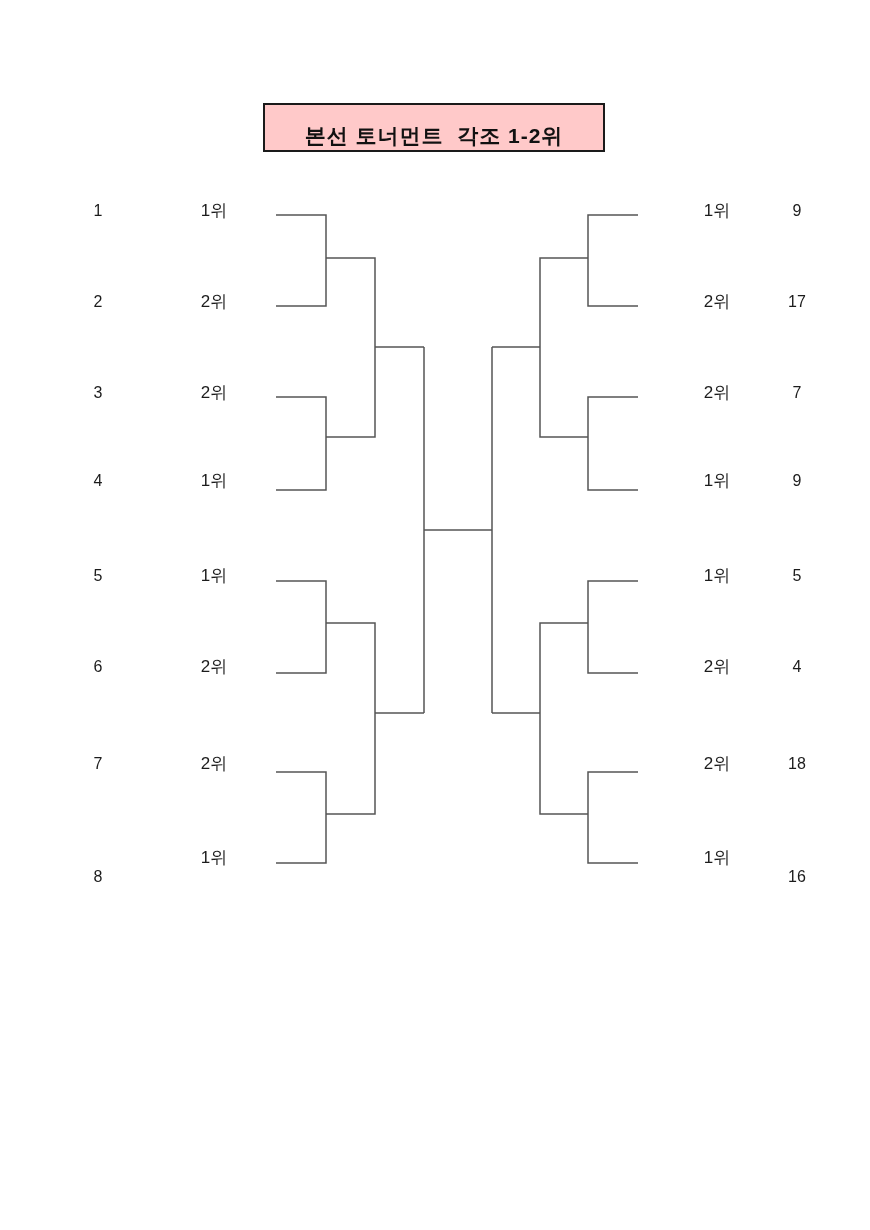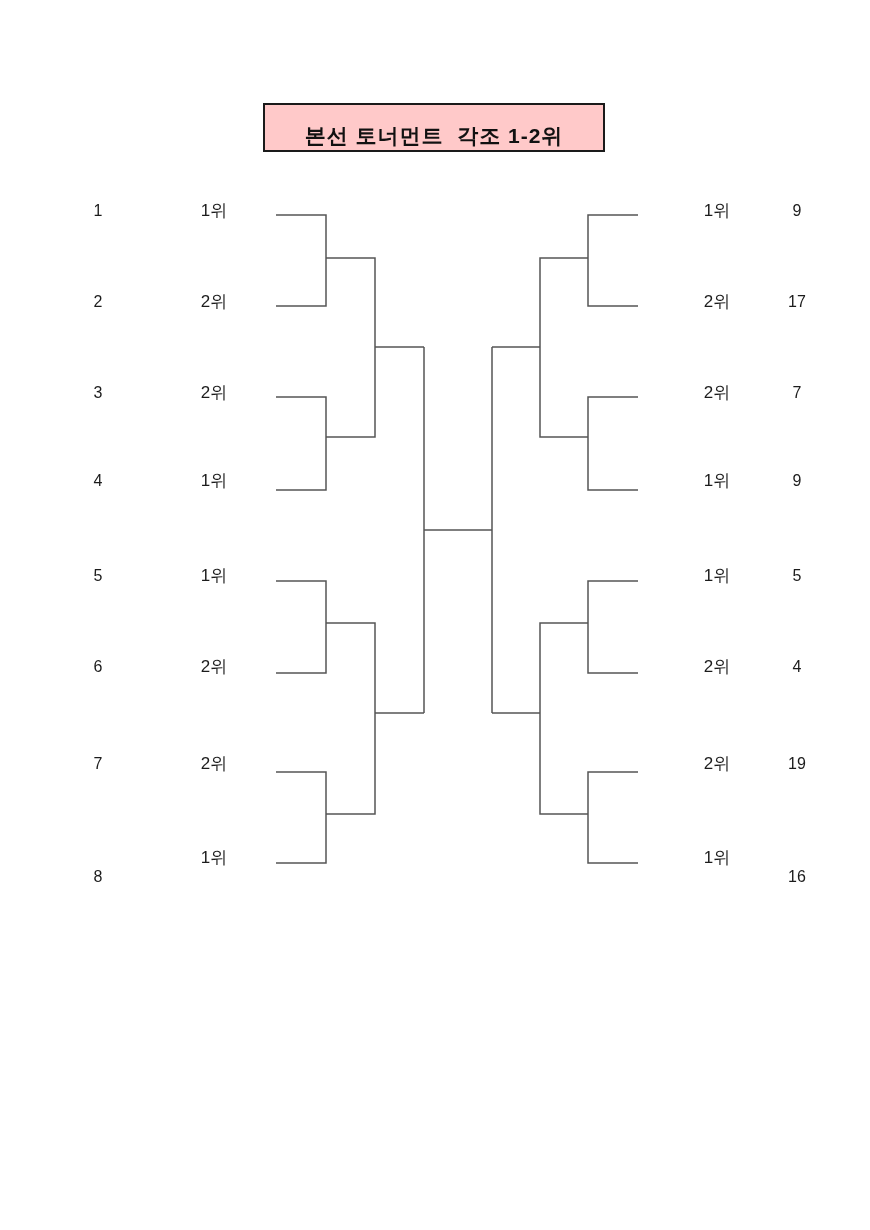--- a/index.html
+++ b/index.html
@@ -129,16 +129,16 @@
   <div class="lbl lbl-r" style="top:656px">2위</div>
   <div class="lbl lbl-r" style="top:753px">2위</div>
   <div class="lbl lbl-r" style="top:847px">1위</div>
 
   <div class="num num-r" style="top:200px">9</div>
   <div class="num num-r" style="top:291px">17</div>
   <div class="num num-r" style="top:382px">7</div>
   <div class="num num-r" style="top:470px">9</div>
   <div class="num num-r" style="top:565px">5</div>
   <div class="num num-r" style="top:656px">4</div>
-  <div class="num num-r" style="top:753px">19</div>
+  <div class="num num-r" style="top:753px">18</div>
   <div class="num num-r" style="top:866px">16</div>
 
 </div>
 
 </body></html>

